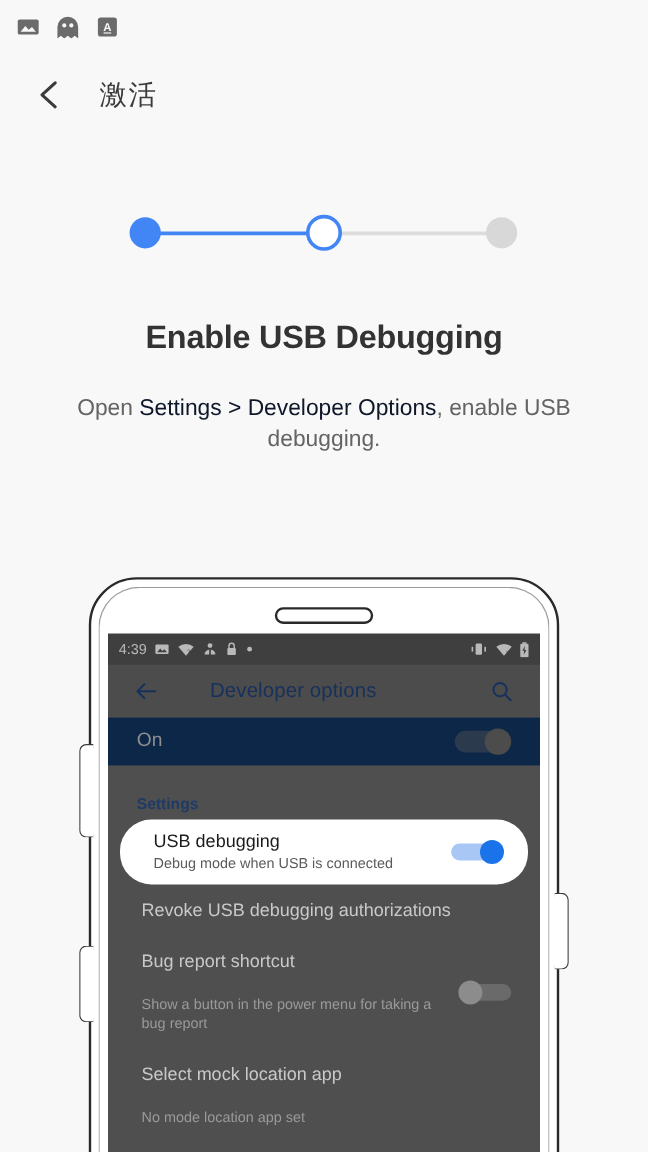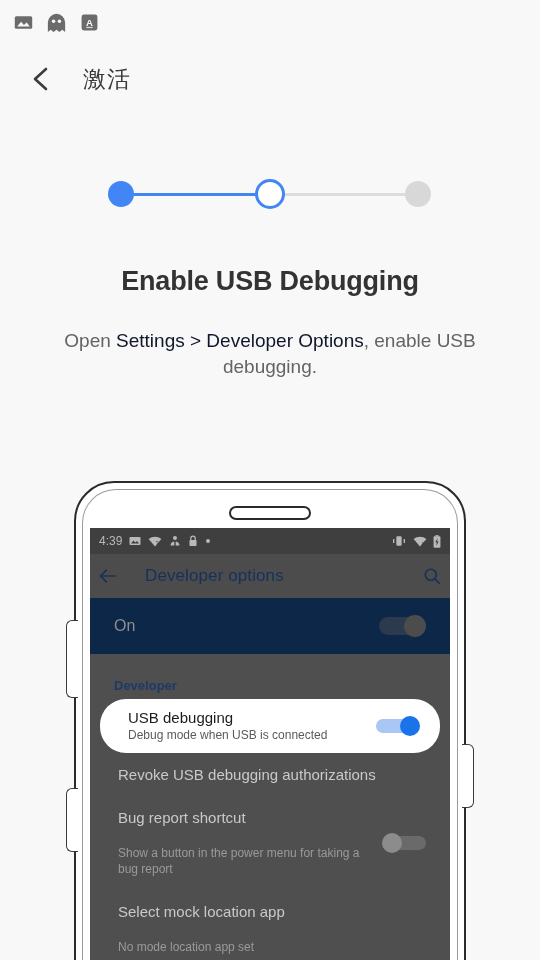--- a/index.html
+++ b/index.html
@@ -92,29 +92,29 @@
     position:absolute; left:14px; top:45px; right:14px; bottom:0;
     background:#4f4f4f; overflow:hidden; z-index:2;
   }
   .ph-status {
     height:26px; background:#3f3f3f; display:flex; align-items:center;
     padding:0 9px; color:#b9b9b9; font-size:12px; gap:7px;
   }
   .ph-status .sright { margin-left:auto; display:flex; align-items:center; gap:6px; }
 
   .appbar {
-    height:44px; background:#4c4c4c; display:flex; align-items:center; padding:0 8px;
+    height:44px; background:#4c4c4c; display:flex; align-items:center; padding:0 22px;gap:16px;
   }
   .appbar-title { color:#17315c; font-size:17px; margin-left:27px; letter-spacing:.1px; }
   .appbar .spacer { margin-left:auto; }
 
   .on-banner {
     height:52px; background:#0d2murky; }
   .on-banner {
-    height:56px; background:#0d2748; display:flex; align-items:center; padding:0 24px;
+    height:40px; background:#0d2748; display:flex; align-items:center; padding:0 24px;
   }
   .on-label { color:#8e8e8e; font-size:16px; }
   .on-toggle { margin-left:auto; position:relative; width:47px; height:22px; }
   .on-toggle .trk { position:absolute; left:0; top:2px; width:40px; height:18px;
                     border-radius:9px; background:#2c3a4e; }
   .on-toggle .kb  { position:absolute; right:0; top:0; width:22px; height:22px;
                     border-radius:50%; background:#4c4c4c; }
 
   .sect-gap { height:10px; background:#4f4f4f; }
   .sect-hd { padding:14px 24px 6px; color:#1e3a66; font-size:13px; font-weight:bold; }
@@ -281,21 +281,21 @@
       <div class="on-banner">
         <span class="on-label">On</span>
         <span class="on-toggle">
           <span class="trk"></span>
           <span class="kb"></span>
         </span>
       </div>
 
       <div class="sect-gap"></div>
 
-      <div class="sect-hd">Developer</div>
+      <div class="sect-hd">Settings</div>
 
       <div class="hl-wrap">
         <div class="hl-item">
           <span class="txt">
             <div class="t1">USB debugging</div>
             <div class="t2">Debug mode when USB is connected</div>
           </span>
           <span class="sw-on">
             <span class="trk"></span>
             <span class="kb"></span>

